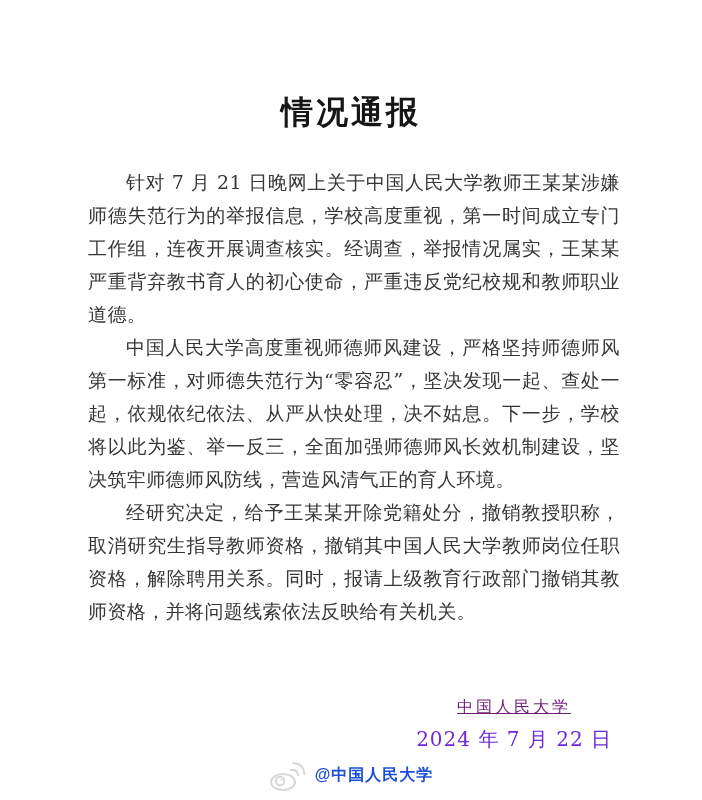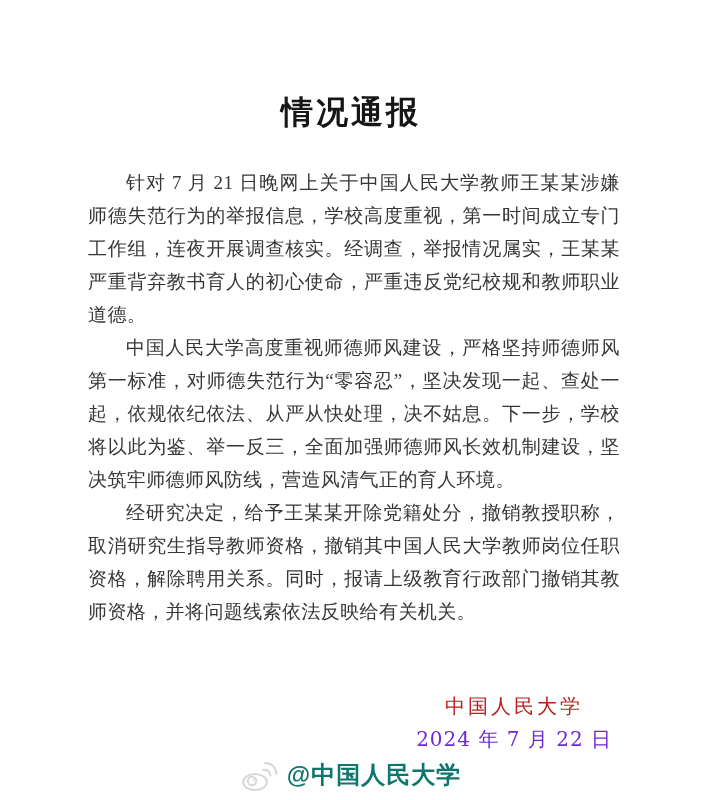--- a/index.html
+++ b/index.html
@@ -38,36 +38,36 @@
   .doc-body p {
     margin: 0;
     font-size: 19px;
     line-height: 33px;
     letter-spacing: 0.4px;
     color: #363636;
     text-align: justify;
     text-align-last: left;
     text-indent: 2em;
     word-break: break-all;
-    font-family: Liberation Serif, serif;
   }
   .signature {
     margin-top: 62px;
     padding-right: 90px;
     text-align: right;
   }
   .signature-inner {
     display: inline-block;
     text-align: center;
   }
   .signature-name {
-    font-size: 20px;
+    font-size: 16px;
     line-height: 33px;
     letter-spacing: 3px;
-    color: #b91c1c;
+    color: #701a75;
+    text-decoration: underline;
   }
   .signature-date {
     font-size: 20px;
     line-height: 33px;
     letter-spacing: 1px;
     color: #6d28d9;
   }
   .watermark {
     position: absolute;
     left: 0;
@@ -79,24 +79,24 @@
     gap: 8px;
     color: #d4d4d4;
     font-family: "Liberation Sans", sans-serif;
   }
   .watermark-icon {
     width: 38px;
     height: 34px;
     flex: 0 0 auto;
   }
   .watermark-text {
-    font-size: 24px;
+    font-size: 16px;
     letter-spacing: 1px;
     font-weight: bold;
-    color: #0f766e;
+    color: #1d4ed8;
   }
 </style>
 </head>
 <body>
 
 <div class="page">
 
   <h1 class="doc-title">情况通报</h1>
 
   <div class="doc-body">

